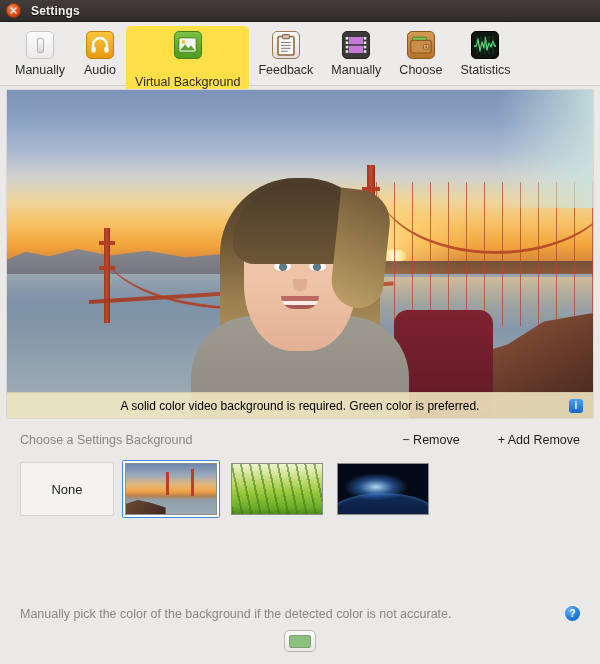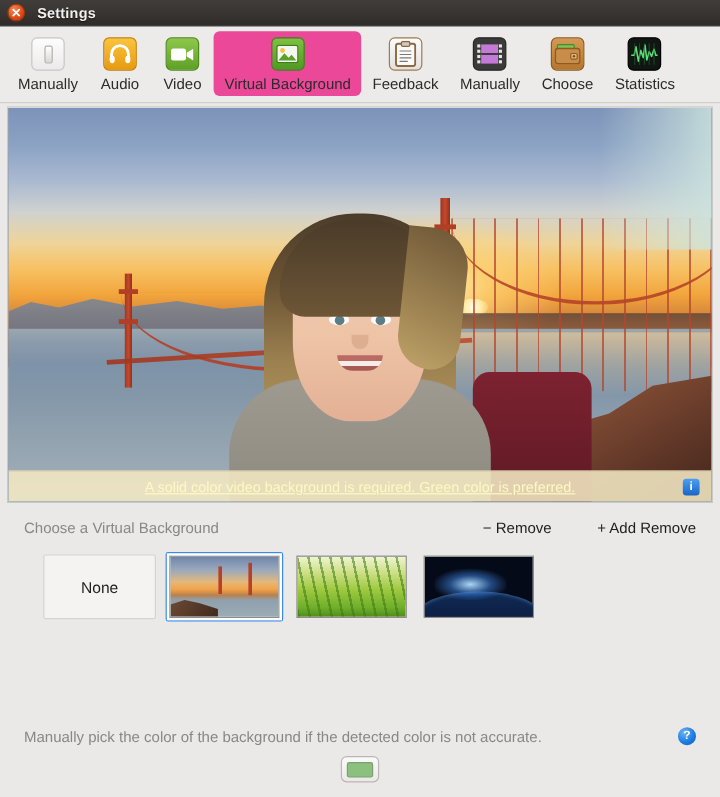--- a/index.html
+++ b/index.html
@@ -65,21 +65,21 @@
   .tab {
     display: flex;
     flex-direction: column;
     align-items: center;
     justify-content: flex-start;
     padding: 4px 9px 3px 9px;
     border-radius: 5px;
     cursor: pointer;
     min-width: 52px;
   }
-  .tab.selected { background: #ec4899; }
+  .tab.selected { background: #fde047; gap: 12px; }
   .tab-icon {
     width: 30px; height: 30px;
     display: flex; align-items: center; justify-content: center;
     margin-bottom: 3px;
   }
   .tab-label {
     font-size: 12.5px;
     color: #2b2b2b;
     white-space: nowrap;
     line-height: 14px;
@@ -253,21 +253,21 @@
     border-top:none; border-radius: 0 0 36px 36px;
   }
 
   
   .notice {
     position:absolute; left:0; right:0; bottom:0; height:26px;
     background: rgba(243,232,195,.88);
     display:flex; align-items:center; justify-content:center;
     border-top: 1px solid rgba(200,186,150,.6);
   }
-  .notice-text { font-size:12px; color:#fef9c3;text-decoration:underline; }
+  .notice-text { font-size:12px; color:#000000; }
   .notice-help {
     position:absolute; right:10px; top:50%; transform:translateY(-50%);
     width:14px; height:14px; border-radius:3px;
     background: linear-gradient(to bottom,#4a9ff0,#1866c8);
     color:#fff; font-size:10px; font-weight:bold;
     display:flex; align-items:center; justify-content:center;
     cursor:pointer;
   }
 
   
@@ -276,21 +276,21 @@
     display:flex; align-items:center;
   }
   .chooser-label { font-size:12.5px; color:#8a8784; }
   .chooser-actions { margin-left:auto; display:flex; gap:38px; }
   .action-btn {
     font-size:12.5px; color:#1e1e1e; font-weight:normal; cursor:pointer; white-space:nowrap;
   }
 
   
   .thumbs {
-    margin: 13px 0 0 36px;
+    margin: 13px 0 0 20px;
     display:flex; align-items:center; gap:8px;
   }
   .thumb {
     width:92px; height:52px;
     border:3px solid transparent;
     border-radius:2px;
     position:relative; cursor:pointer;
     box-sizing: content-box;
   }
   .thumb.selected { border-color:#3b8ae8; }
@@ -391,31 +391,20 @@
           <svg width="20" height="18" viewBox="0 0 20 18" aria-hidden="true">
             <path d="M3 12 V9 a7 7 0 0 1 14 0 v3" fill="none" stroke="#fff" stroke-width="2.4" stroke-linecap="round"></path>
             <rect x="1.4" y="10.5" width="4.2" height="6.2" rx="2" fill="#fff"></rect>
             <rect x="14.4" y="10.5" width="4.2" height="6.2" rx="2" fill="#fff"></rect>
           </svg>
         </div>
       </div>
       <div class="tab-label">Audio</div>
     </div>
 
-    <div class="tab">
-      <div class="tab-icon">
-        <div class="ic ic-video">
-          <svg width="20" height="13" viewBox="0 0 20 13" aria-hidden="true">
-            <rect x="0.5" y="1.5" width="12.5" height="10" rx="2" fill="#fff"></rect>
-            <path d="M13.6 5 L19 1.6 v9.8 L13.6 8 Z" fill="#fff"></path>
-          </svg>
-        </div>
-      </div>
-      <div class="tab-label">Video</div>
-    </div>
 
     <div class="tab selected">
       <div class="tab-icon">
         <div class="ic ic-vb">
           <svg width="19" height="16" viewBox="0 0 19 16" aria-hidden="true">
             <rect x="0.8" y="0.8" width="17.4" height="14.4" rx="1.6" fill="#f4f7ef" stroke="#3f7f18" stroke-width="1"></rect>
             <circle cx="5.4" cy="5.1" r="2" fill="#f0c24a"></circle>
             <path d="M2 13.4 L7 7.4 L10.5 11.2 L13 8.6 L17 13.4 Z" fill="#5aa02a"></path>
           </svg>
         </div>
@@ -526,21 +515,21 @@
       <div class="hair-sweep"></div>
     </div>
 
     <div class="notice">
       <span class="notice-text">A solid color video background is required. Green color is preferred.</span>
       <span class="notice-help">i</span>
     </div>
   </div>
 
   <div class="chooser-row">
-    <span class="chooser-label">Choose a Virtual Background</span>
+    <span class="chooser-label">Choose a Settings Background</span>
     <div class="chooser-actions">
       <span class="action-btn">− Remove</span>
       <span class="action-btn">+ Add Remove</span>
     </div>
   </div>
 
   <div class="thumbs">
     <div class="thumb-none">None</div>
 
     <div class="thumb selected" style="border-color: rgb(59, 138, 232);">

